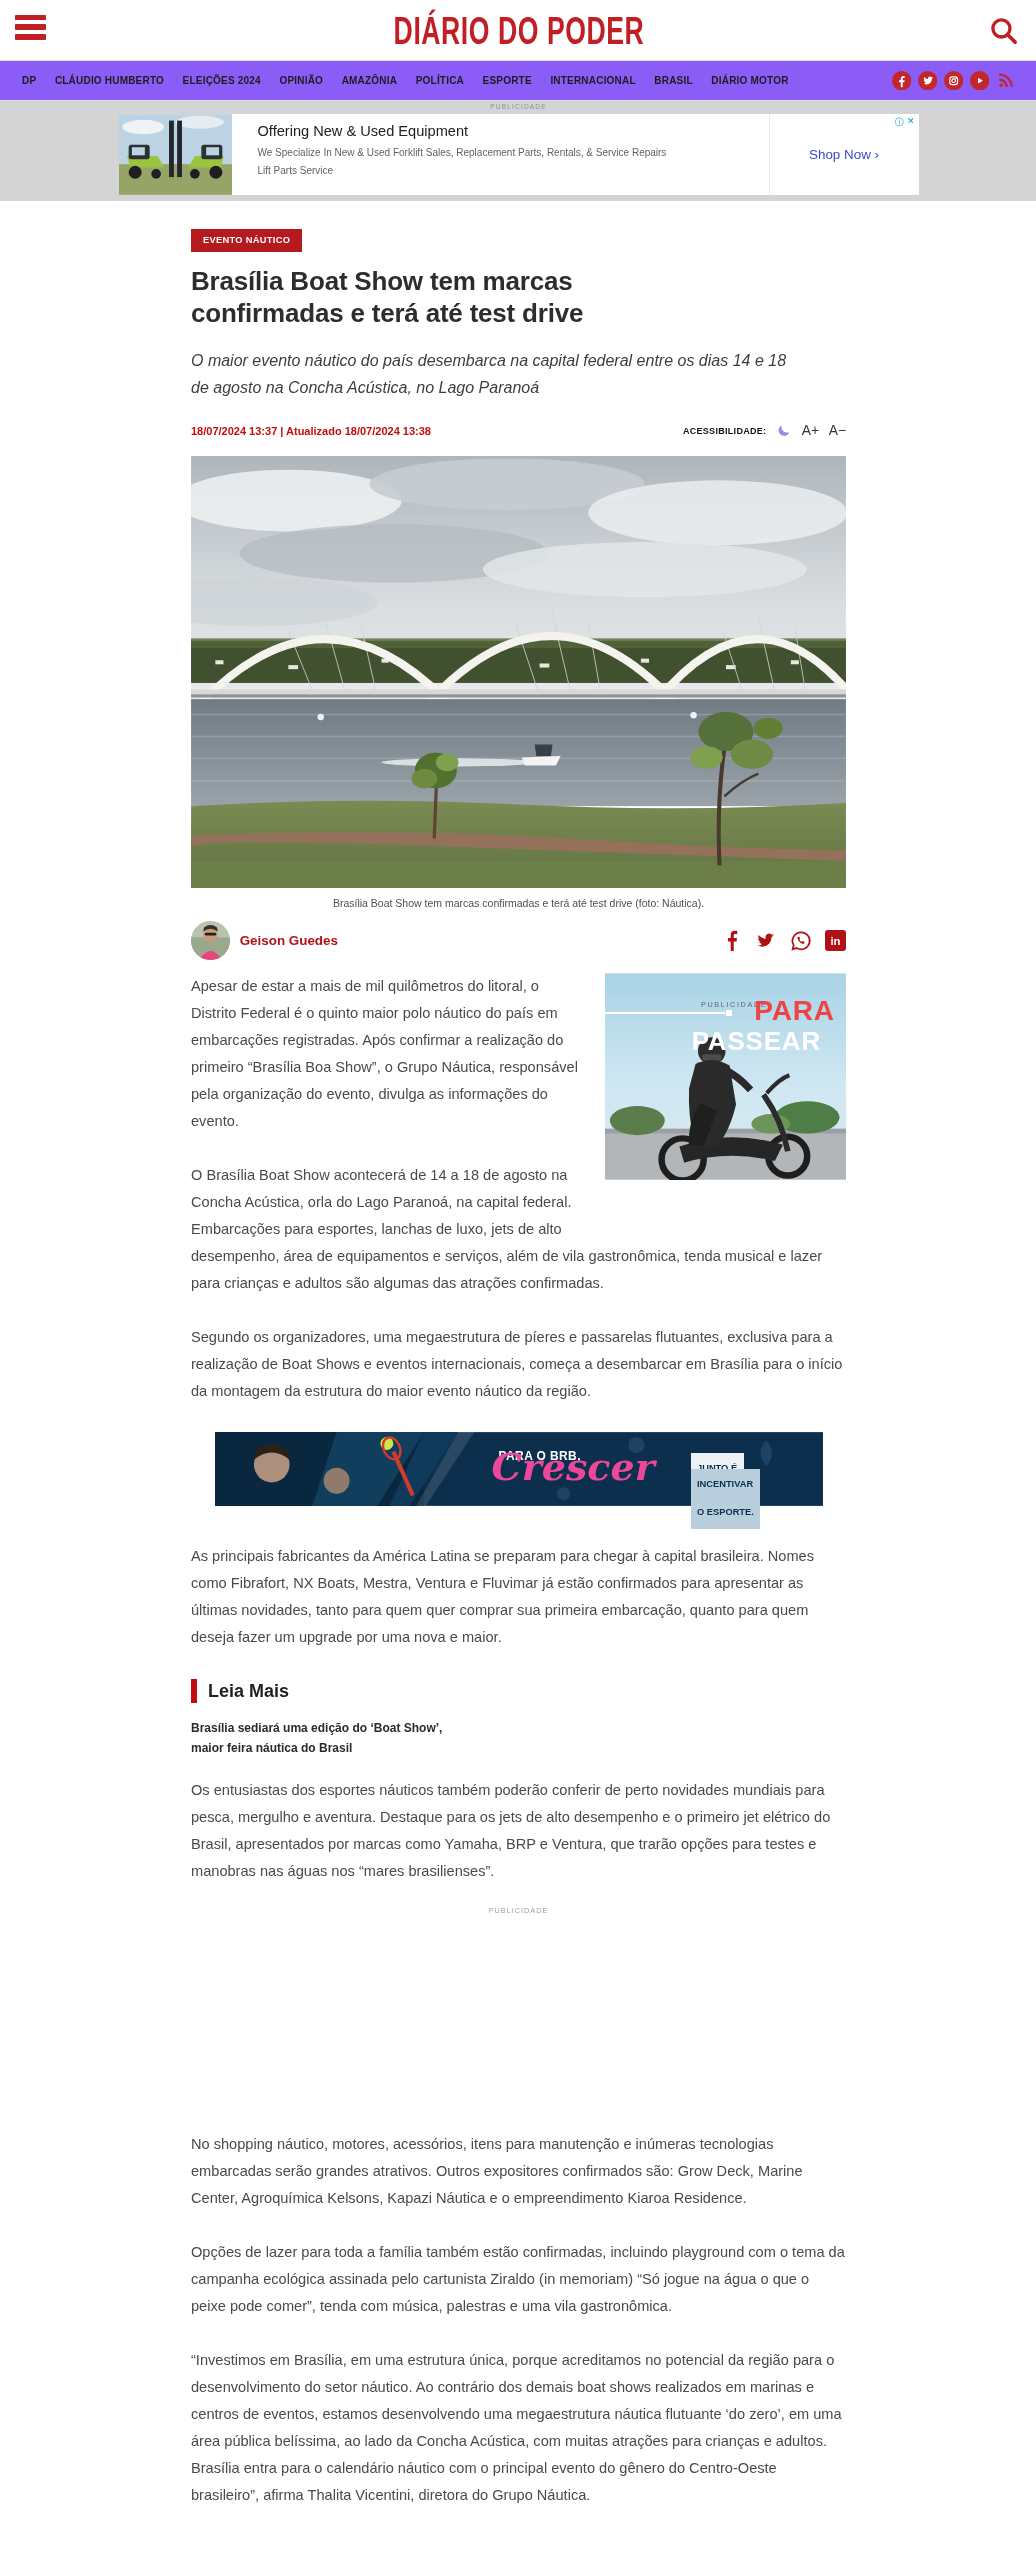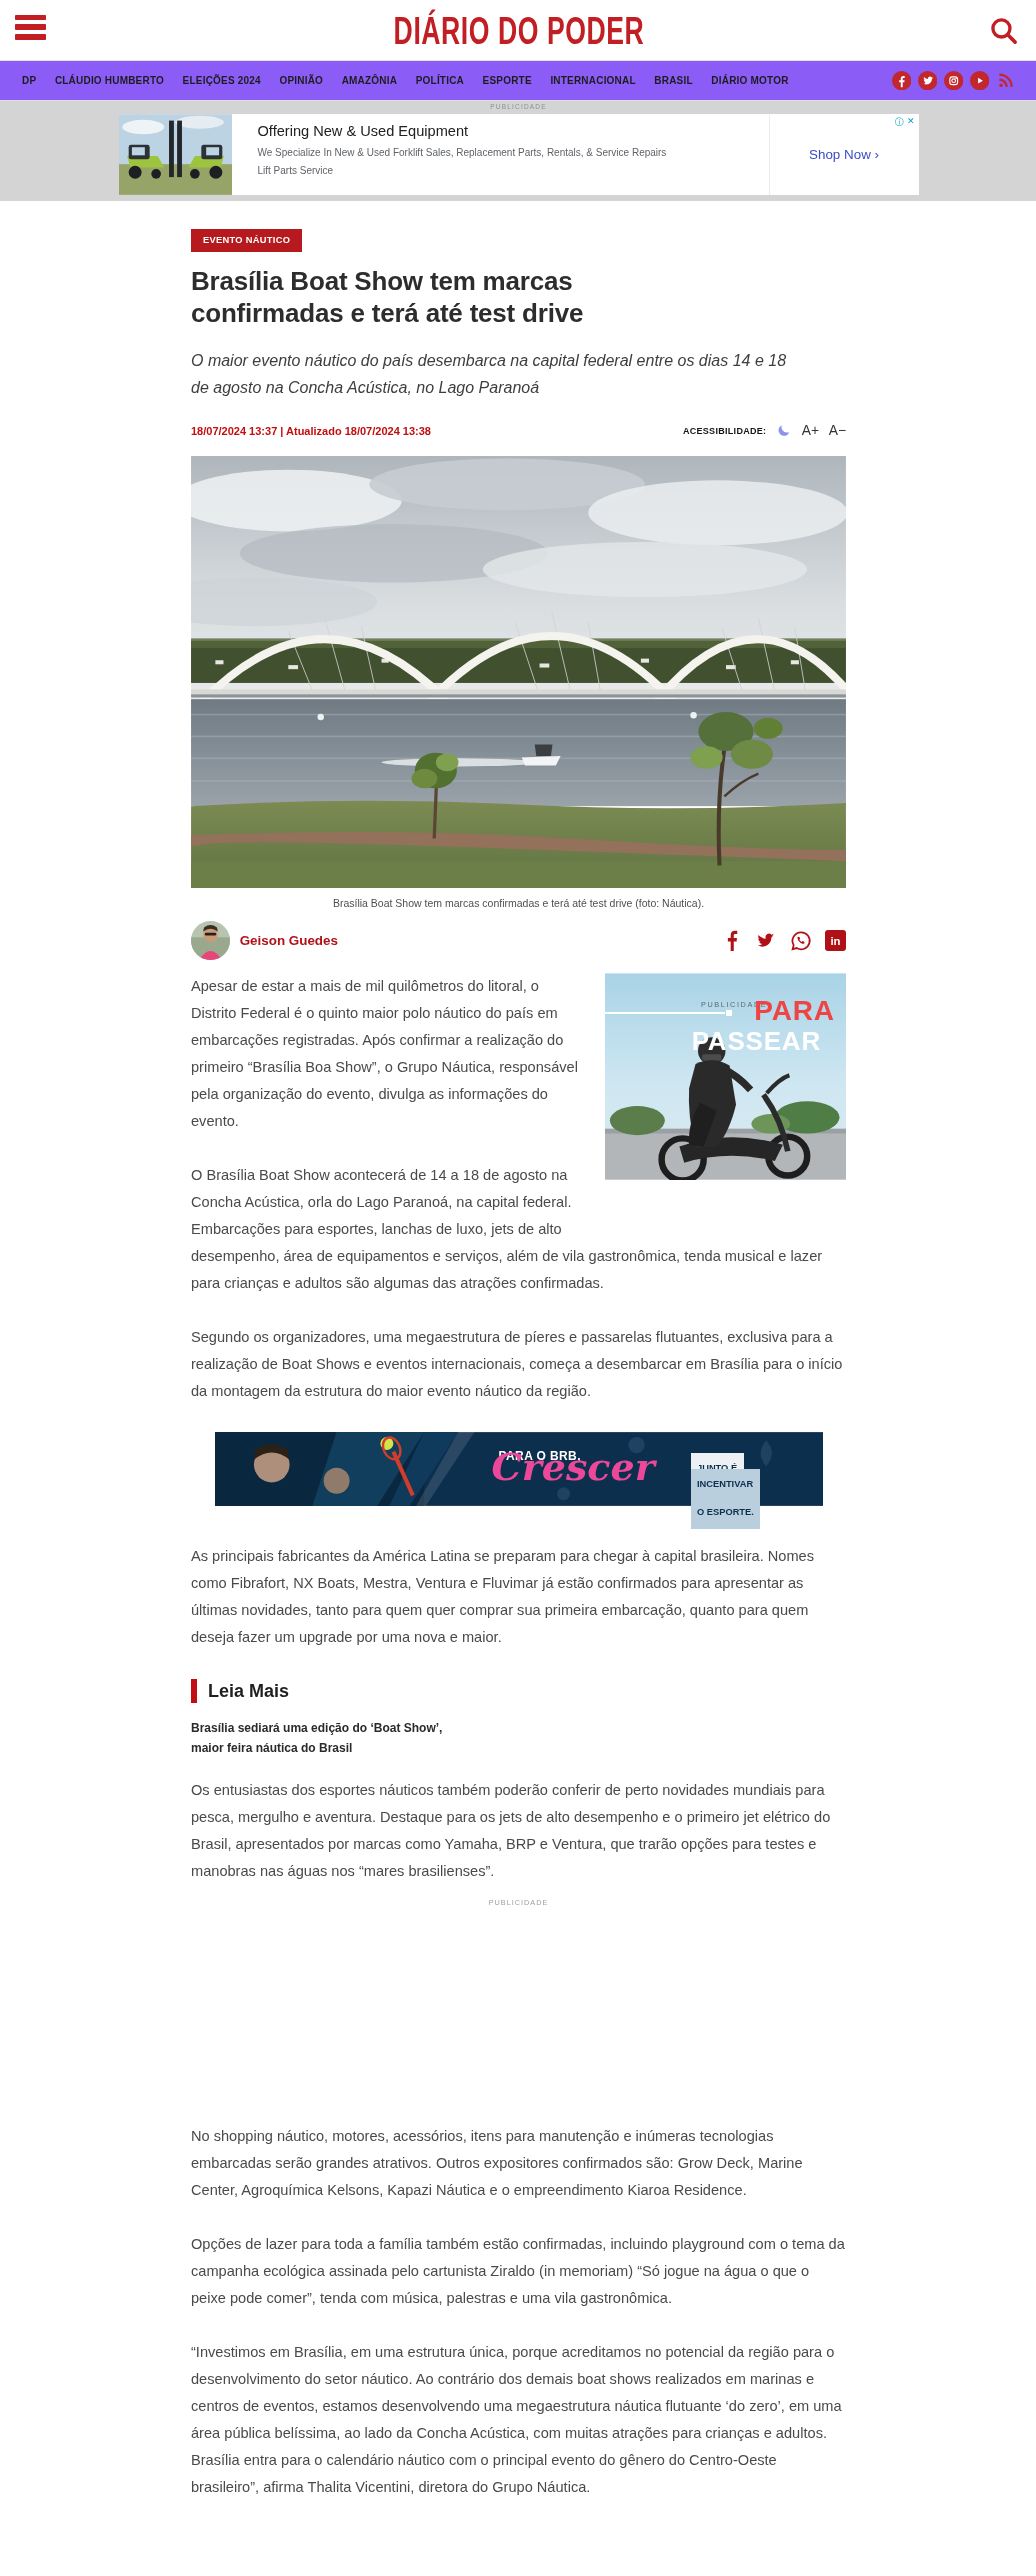--- a/index.html
+++ b/index.html
@@ -376,21 +376,21 @@
     <div class="leia">
       <div class="leia-left">
         <div class="leia-head">
           <div class="leia-bar"></div>
           <div class="leia-title">Leia Mais</div>
         </div>
         <div class="leia-link">Brasília sediará uma edição do ‘Boat Show’, maior feira náutica do Brasil</div>
       </div>
     </div>
 
-    <p style="margin-bottom:4px">Os entusiastas dos esportes náuticos também poderão conferir de perto novidades mundiais para pesca, mergulho e aventura. Destaque para os jets de alto desempenho e o primeiro jet elétrico do Brasil, apresentados por marcas como Yamaha, BRP e Ventura, que trarão opções para testes e manobras nas águas nos “mares brasilienses”.</p>
+    <p style="margin-bottom:12px">Os entusiastas dos esportes náuticos também poderão conferir de perto novidades mundiais para pesca, mergulho e aventura. Destaque para os jets de alto desempenho e o primeiro jet elétrico do Brasil, apresentados por marcas como Yamaha, BRP e Ventura, que trarão opções para testes e manobras nas águas nos “mares brasilienses”.</p>
 
     <div class="pub-mid">PUBLICIDADE</div>
     <div class="ad-space"></div>
 
     <p>No shopping náutico, motores, acessórios, itens para manutenção e inúmeras tecnologias embarcadas serão grandes atrativos. Outros expositores confirmados são: Grow Deck, Marine Center, Agroquímica Kelsons, Kapazi Náutica e o empreendimento Kiaroa Residence.</p>
     <p>Opções de lazer para toda a família também estão confirmadas, incluindo playground com o tema da campanha ecológica assinada pelo cartunista Ziraldo (in memoriam) “Só jogue na água o que o peixe pode comer”, tenda com música, palestras e uma vila gastronômica.</p>
     <p>“Investimos em Brasília, em uma estrutura única, porque acreditamos no potencial da região para o desenvolvimento do setor náutico. Ao contrário dos demais boat shows realizados em marinas e centros de eventos, estamos desenvolvendo uma megaestrutura náutica flutuante ‘do zero’, em uma área pública belíssima, ao lado da Concha Acústica, com muitas atrações para crianças e adultos. Brasília entra para o calendário náutico com o principal evento do gênero do Centro-Oeste brasileiro”, afirma Thalita Vicentini, diretora do Grupo Náutica.</p>
   </div>
 </main>
 

